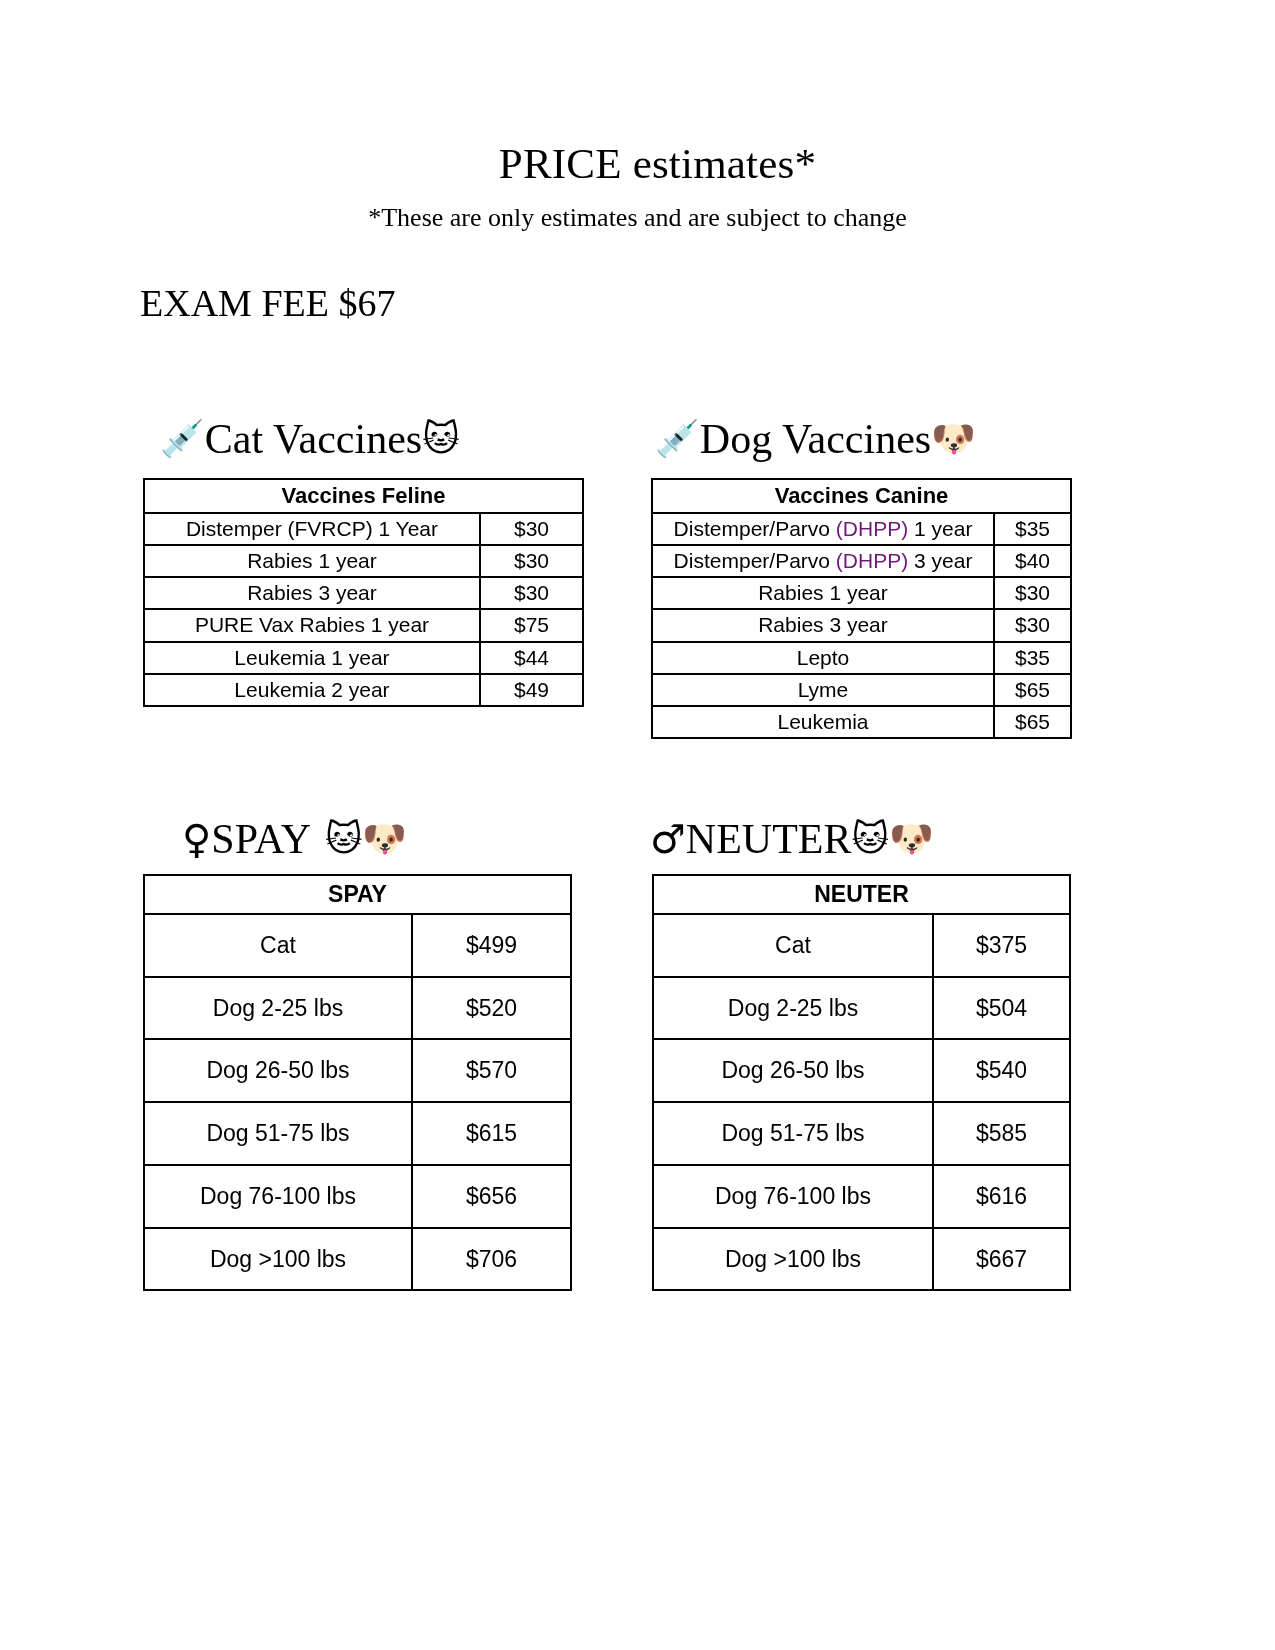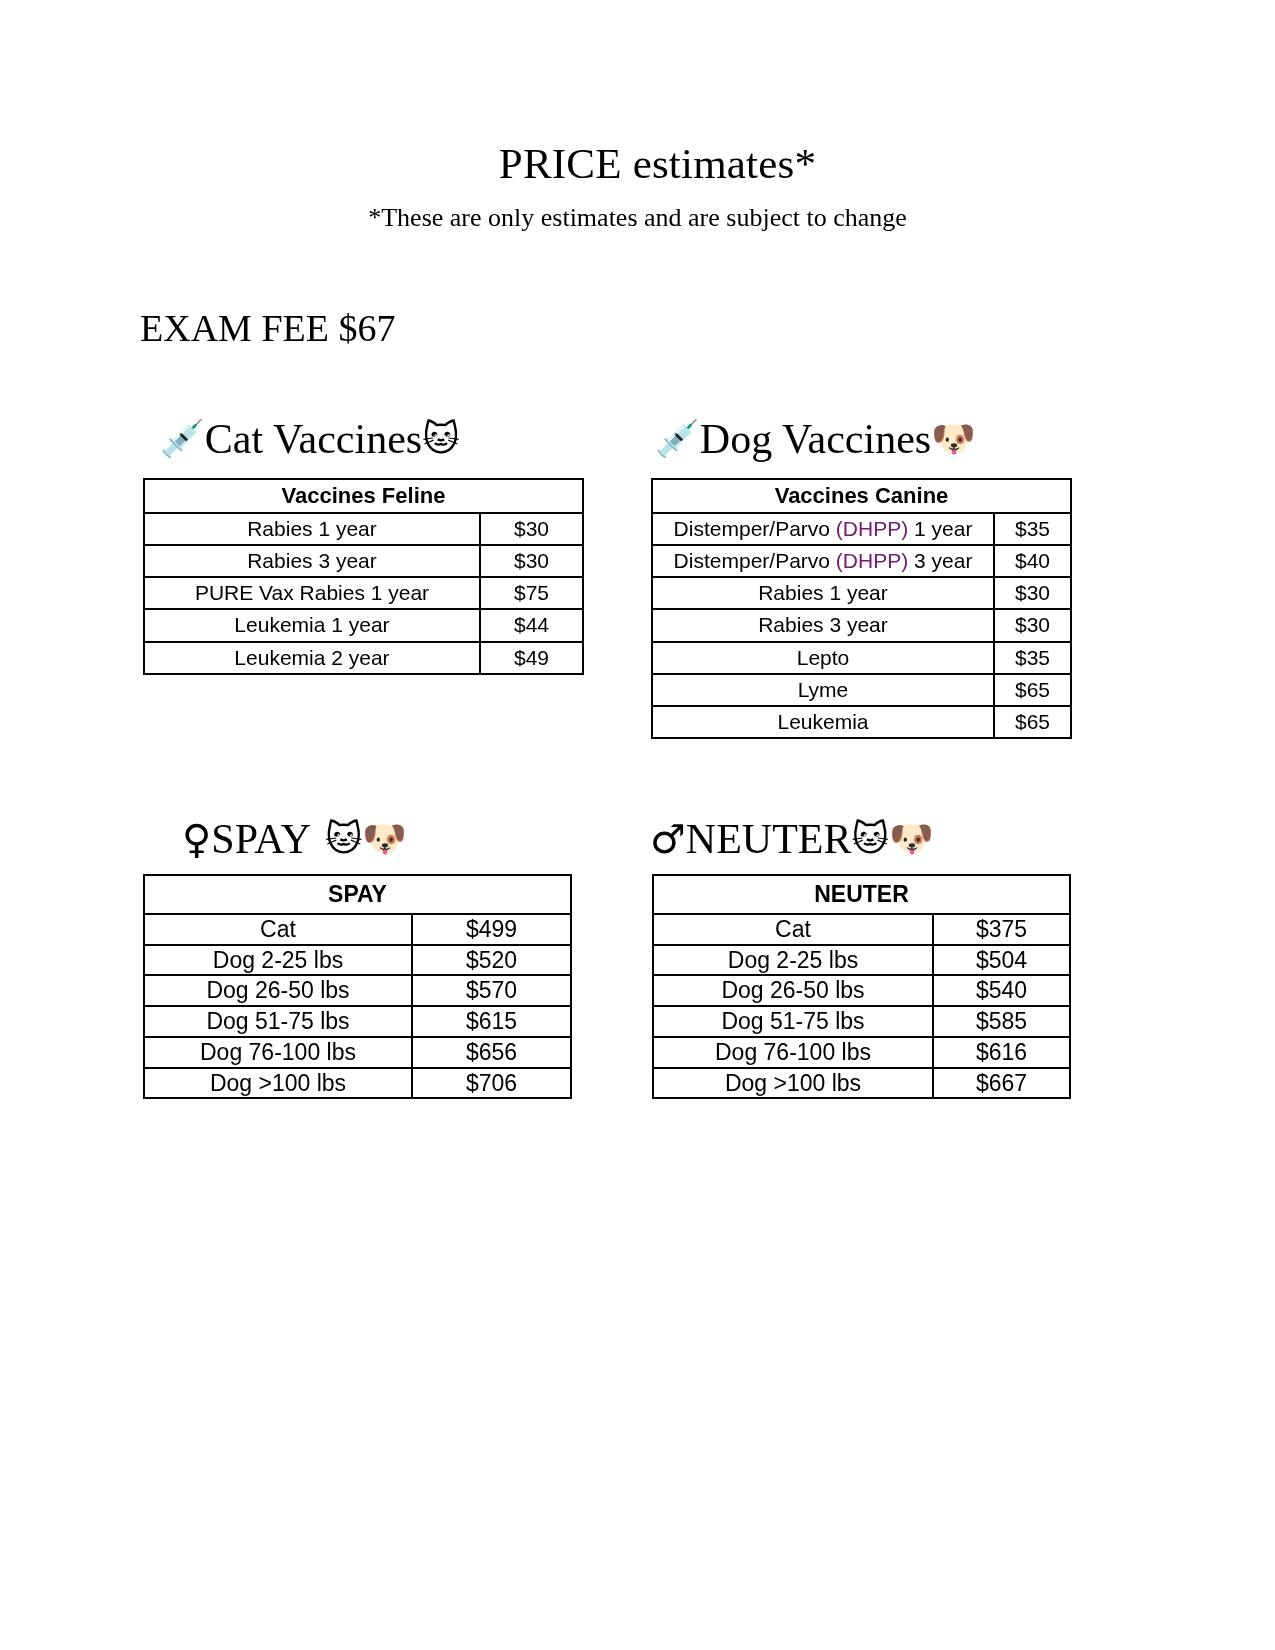--- a/index.html
+++ b/index.html
@@ -34,21 +34,21 @@
     top: 203px;
     left: 0;
     width: 1275px;
     text-align: center;
     font-family: "Liberation Serif", "DejaVu Serif", serif;
     font-size: 26px;
     line-height: 1.15;
   }
   .exam-fee {
     position: absolute;
-    top: 308px;
+    top: 283px;
     left: 140px;
     font-family: "Liberation Serif", "DejaVu Serif", serif;
     font-size: 38px;
     line-height: 1.1;
     white-space: nowrap;
   }
 
   
   .section-heading {
     position: absolute;
@@ -113,21 +113,21 @@
   #tbl-canine col.name  { width: 342px; }
   #tbl-canine col.price { width: 77px; }
 
   
   #tbl-spay   { top: 874px; left: 143px; width: 427px; font-size: 23px; }
   #tbl-neuter { top: 874px; left: 652px; width: 417px; font-size: 23px; }
   #tbl-spay col.name    { width: 268px; }
   #tbl-spay col.price   { width: 159px; }
   #tbl-neuter col.name  { width: 280px; }
   #tbl-neuter col.price { width: 137px; }
-  #tbl-spay td, #tbl-neuter td { padding: 0 4px; }
+  #tbl-spay td, #tbl-neuter td { padding: 16px 4px; }
   #tbl-spay th, #tbl-neuter th { font-size: 23px; padding: 4px; }
 </style>
 </head>
 <body>
 
 <div class="doc-title">PRICE estimates*</div>
 <div class="doc-subtitle">*These are only estimates and are subject to change</div>
 <div class="exam-fee">EXAM FEE $67</div>
 
 <div class="section-heading heading-cat-vax">
@@ -141,20 +141,24 @@
       <col class="name">
       <col class="price">
     </colgroup>
   <thead>
     <tr>
       <th colspan="2">Vaccines Feline</th>
     </tr>
   </thead>
   <tbody id="feline-body">
       <tr>
+        <td>Distemper (FVRCP) 1 Year</td>
+        <td class="price-cell">$30</td>
+      </tr>
+      <tr>
         <td>Rabies 1 year</td>
         <td class="price-cell">$30</td>
       </tr>
       <tr>
         <td>Rabies 3 year</td>
         <td class="price-cell">$30</td>
       </tr>
       <tr>
         <td>PURE Vax Rabies 1 year</td>
         <td class="price-cell">$75</td>

